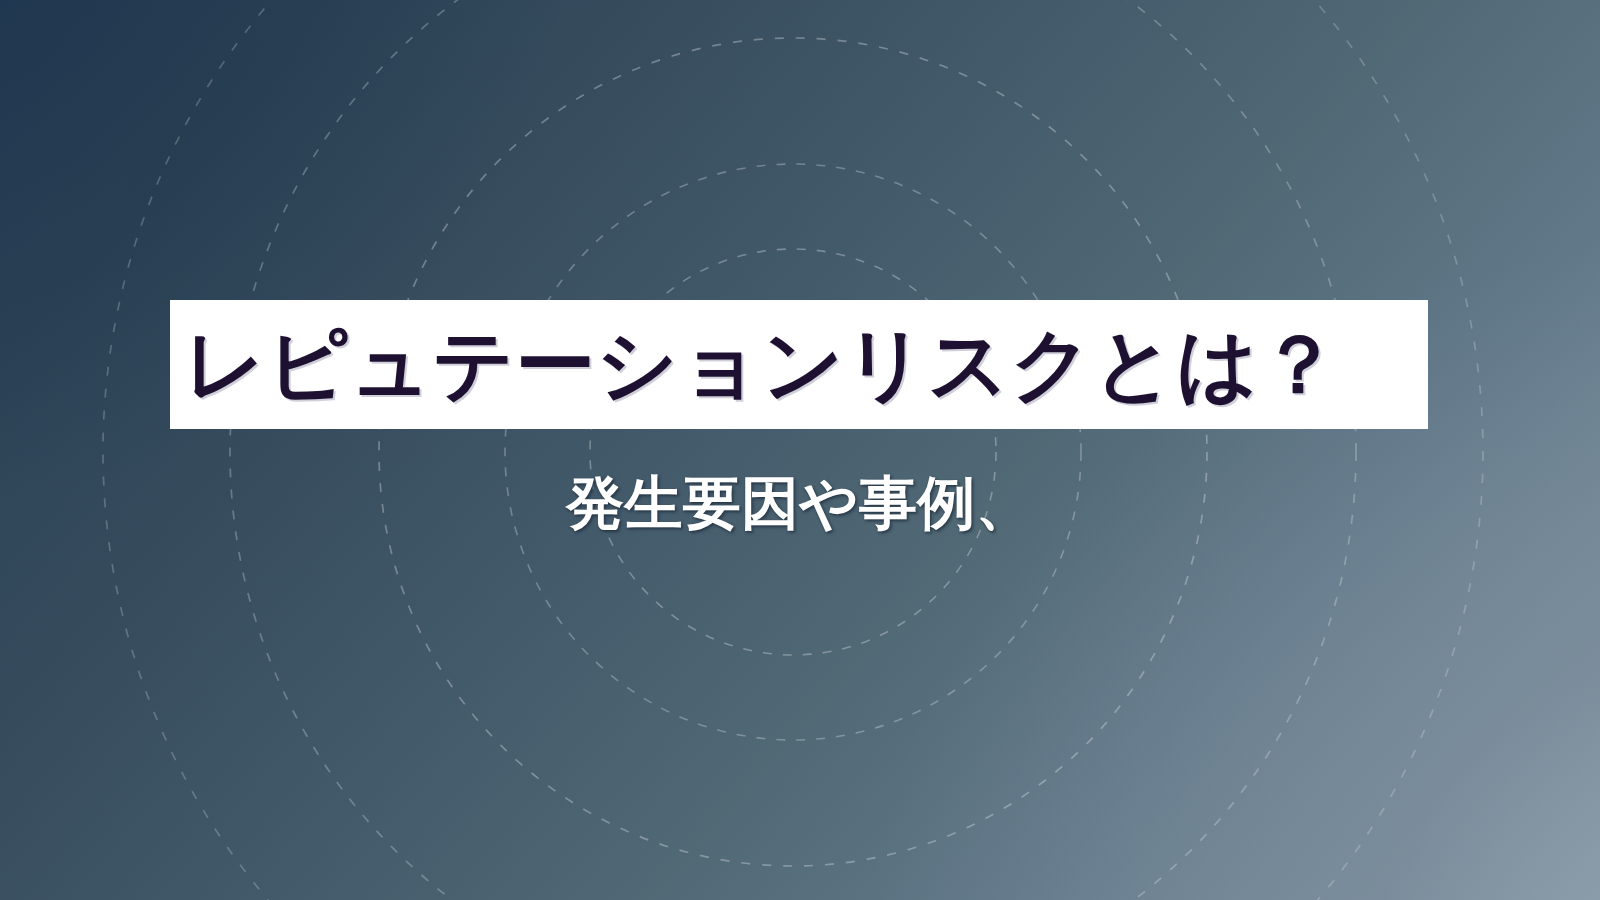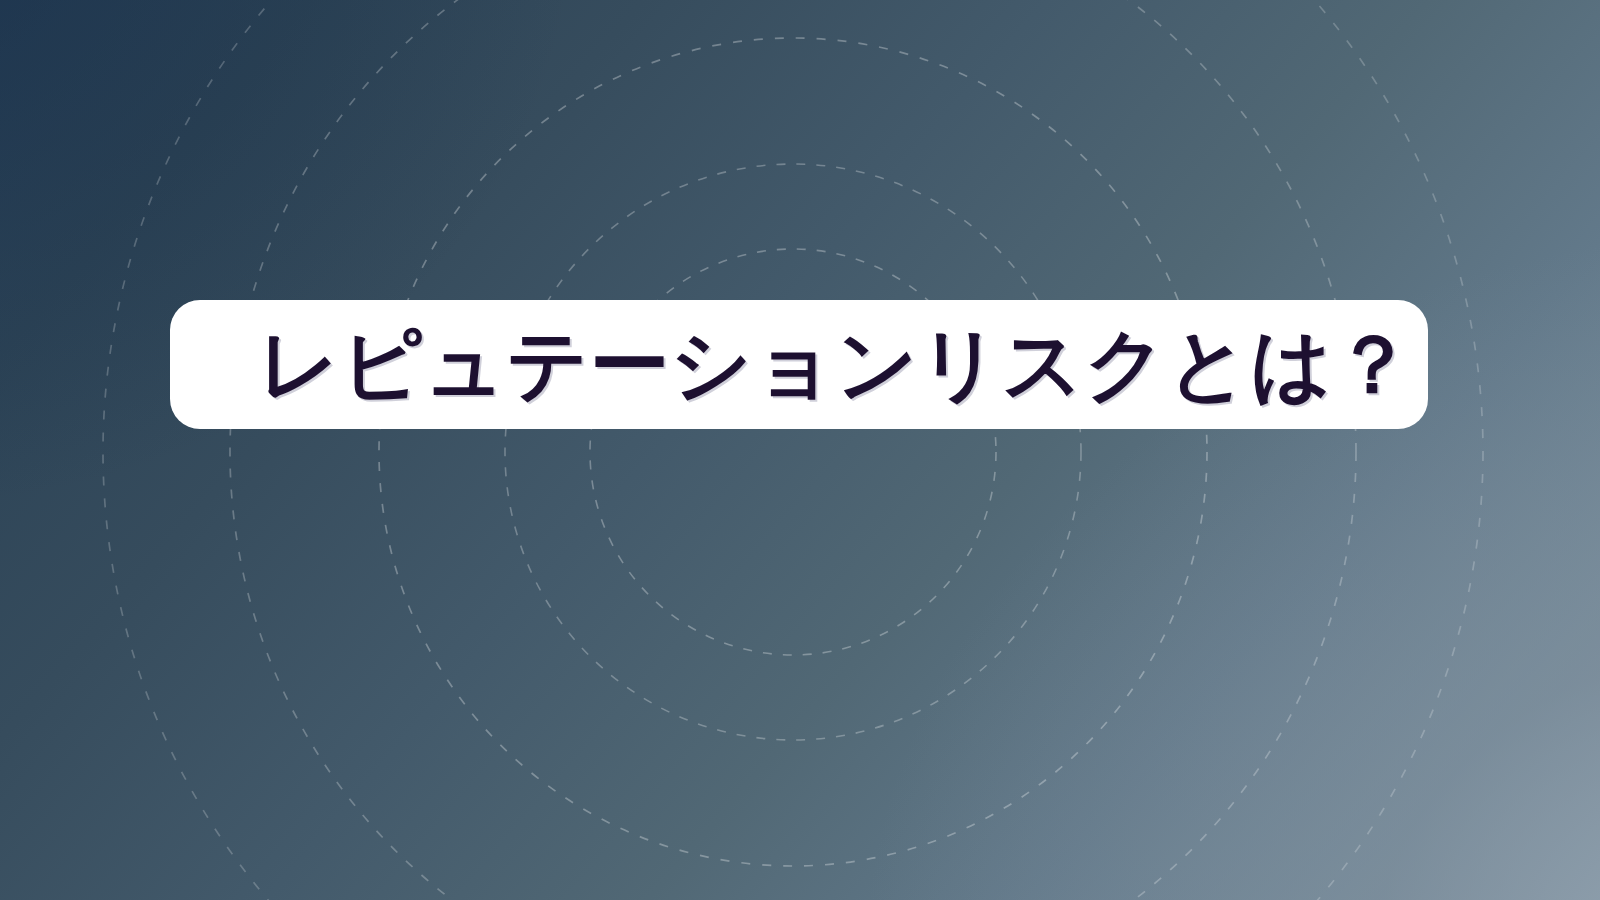--- a/index.html
+++ b/index.html
@@ -83,24 +83,23 @@
 
   .title-band {
     position: absolute;
     left: 170px;
     top: 300px;
     width: 1258px;
     height: 129px;
     background: #ffffff;
     display: flex;
     align-items: center;
-    justify-content: flex-end;
+    justify-content: flex-start;
     box-sizing: border-box;
     padding: 0 14px;
-    border-radius: 30px;
   }
 
   .title-text {
     color: #1d1030;
     font-size: 80px;
     font-weight: 700;
     line-height: 1;
     letter-spacing: 0.012em;
     white-space: nowrap;
     text-shadow: 2px 2px 0 rgba(120,120,150,0.35);
@@ -146,17 +145,18 @@
     </svg>
   </div>
 
   <div class="content">
 
     <div class="title-band">
       <span class="title-text">レピュテーションリスクとは？</span>
     </div>
 
     <div class="subtitle">
+      <span class="subtitle-line">発生要因や事例、</span>
     </div>
 
   </div>
 
 </div>
 
 </body></html>

